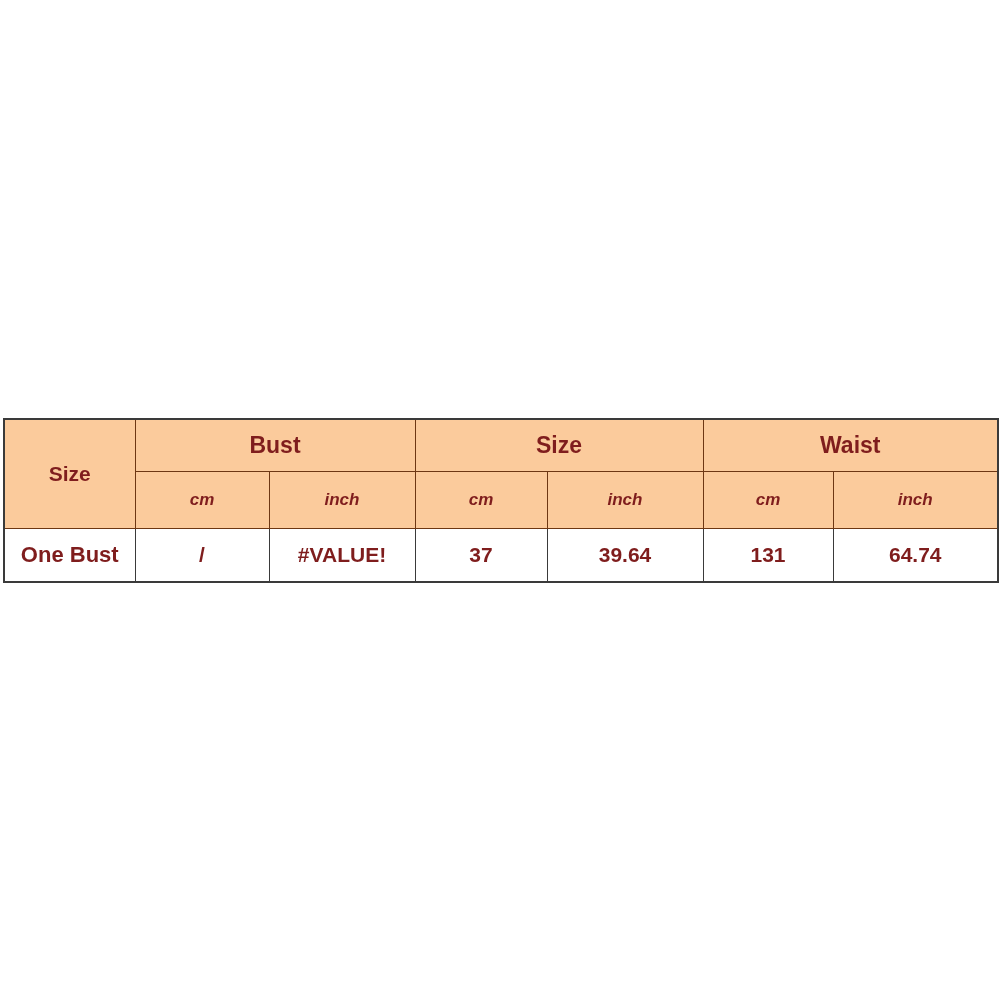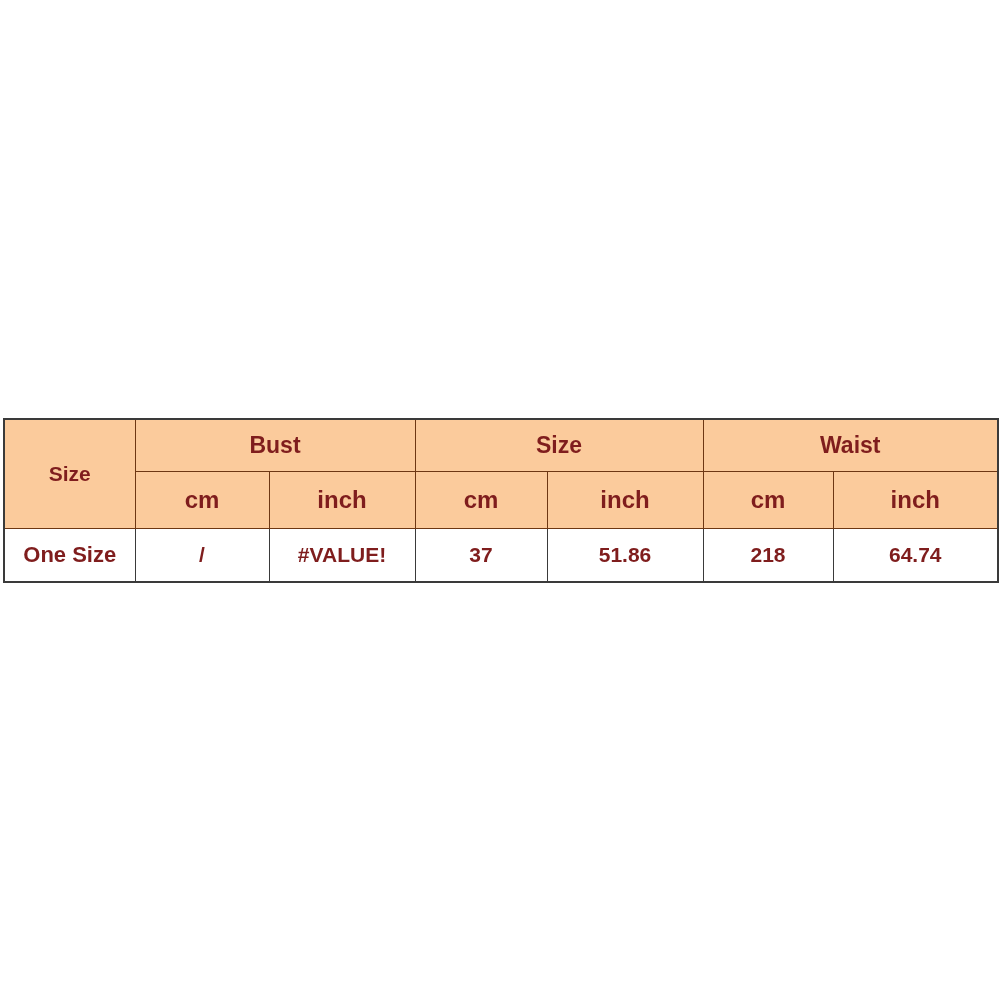--- a/index.html
+++ b/index.html
@@ -45,22 +45,23 @@
   .hdr {
     background: #fbcb9c;
     border: 1px solid #6d3713;
     color: #1a1008;
   }
   .hdr-group {
     font-size: 23px;
     height: 51px;
   }
   .hdr-unit {
-    font-size: 24px;
+    font-size: 17px;
     height: 56px;
+    font-style: italic;
   }
   .hdr-size {
     font-size: 21px;
   }
 
   
   .bodycell {
     background: #ffffff;
     border: 1px solid #3a3a3a;
     height: 52px;
@@ -105,23 +106,23 @@
         <th class="hdr hdr-unit">cm</th>
         <th class="hdr hdr-unit">inch</th>
         <th class="hdr hdr-unit">cm</th>
         <th class="hdr hdr-unit">inch</th>
         <th class="hdr hdr-unit">cm</th>
         <th class="hdr hdr-unit">inch</th>
       </tr>
     </thead>
     <tbody>
       <tr>
-        <td class="bodycell size-label">One Size</td>
+        <td class="bodycell size-label">One Bust</td>
         <td class="bodycell">/</td>
         <td class="bodycell">#VALUE!</td>
         <td class="bodycell">37</td>
-        <td class="bodycell">51.86</td>
-        <td class="bodycell">218</td>
+        <td class="bodycell">39.64</td>
+        <td class="bodycell">131</td>
         <td class="bodycell">64.74</td>
       </tr>
     </tbody>
   </table>
 </div>
 
 </body></html>

